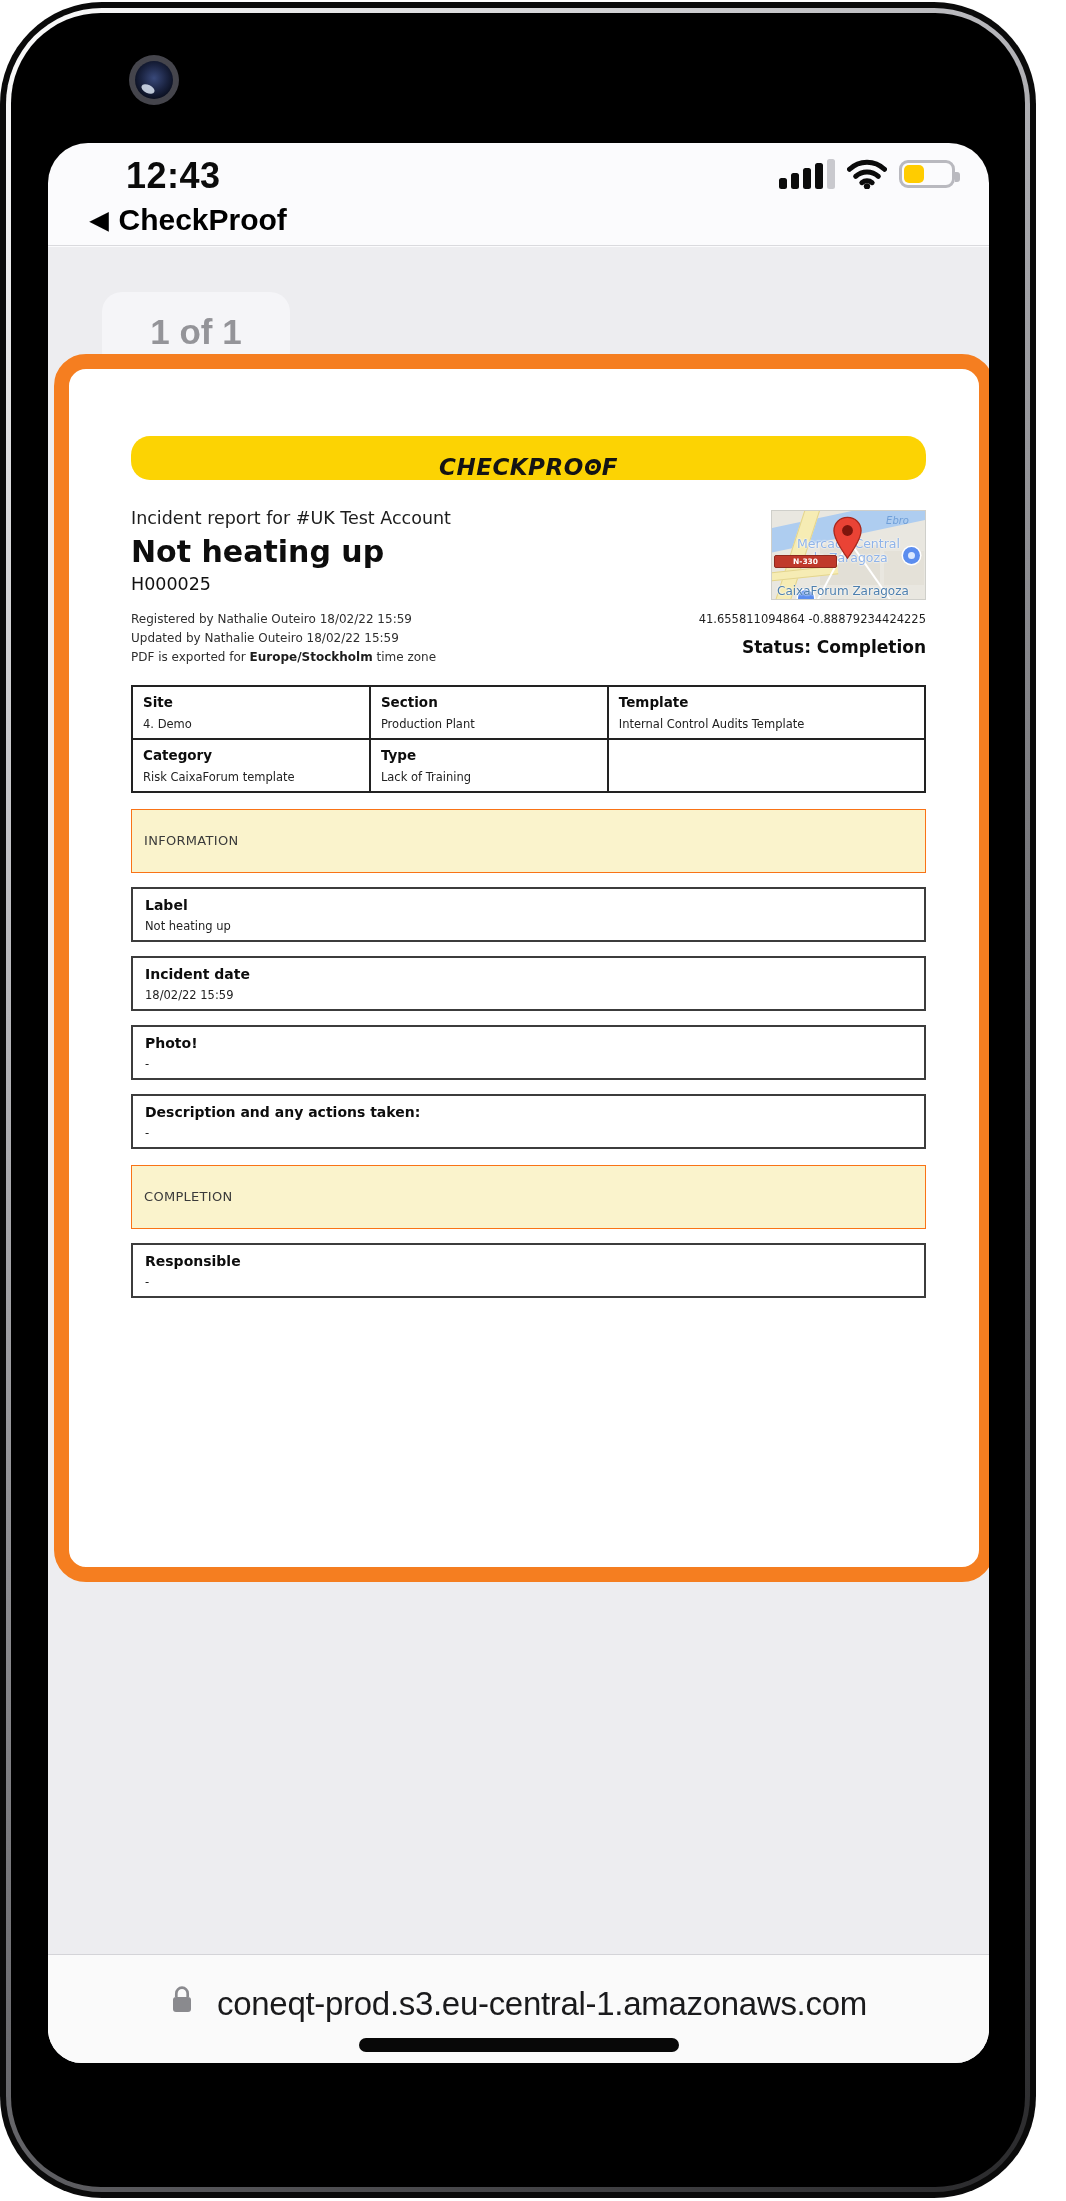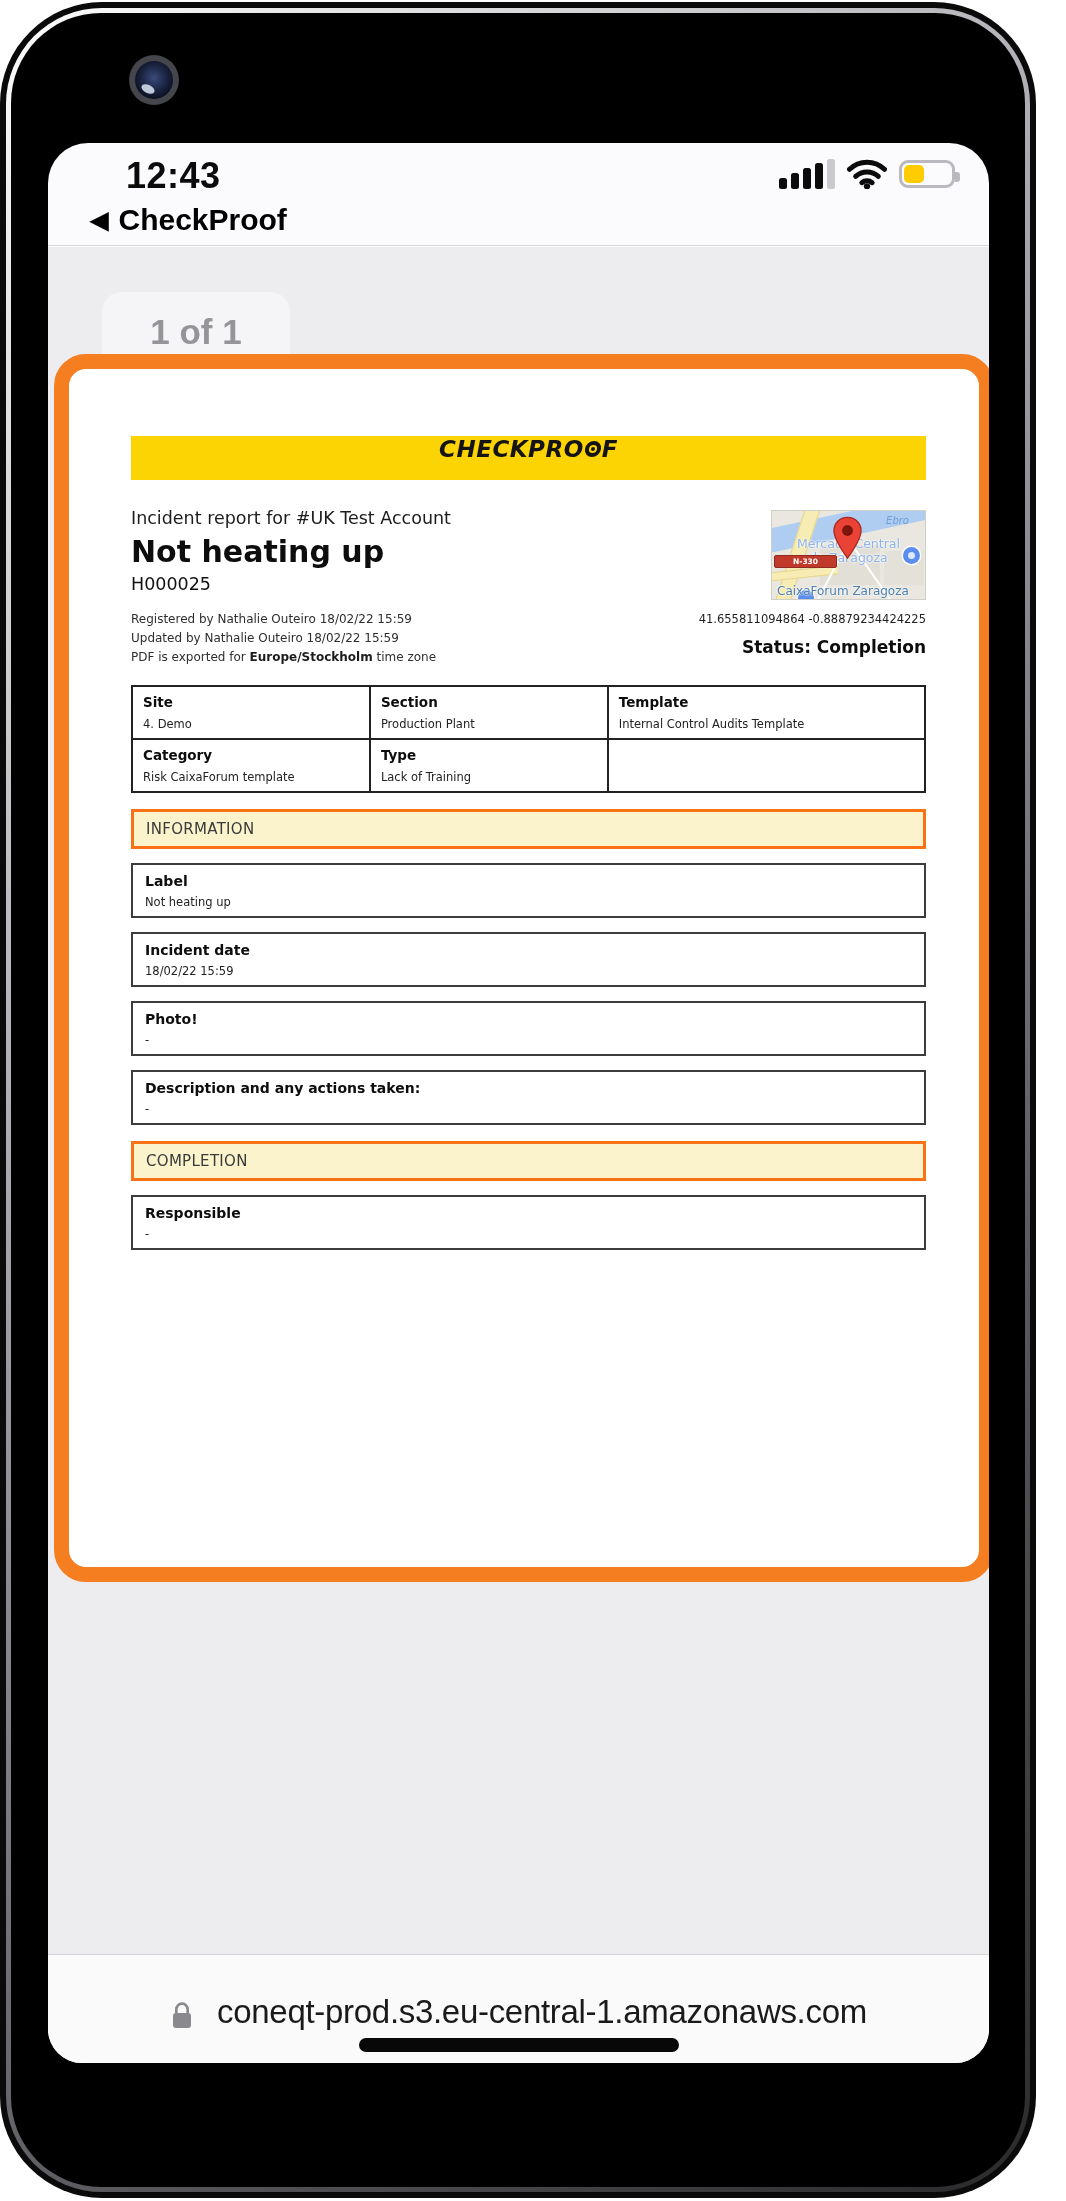--- a/index.html
+++ b/index.html
@@ -48,21 +48,21 @@
   .content{position:absolute;left:0;top:104px;width:100%;height:1707px;background:#ededf0;overflow:hidden;}
   .page-pill{position:absolute;left:54px;top:45px;width:188px;height:80px;background:#f5f5f8;
     border-radius:20px;display:flex;align-items:center;justify-content:center;
     font-size:35px;font-weight:600;color:#949499;}
 
   
   .doc{position:absolute;left:6px;top:107px;width:940px;height:1228px;background:#fff;
     border:15px solid #F57E20;border-radius:32px;font-family:"DejaVu Sans",sans-serif;color:#111;}
   .doc-inner{padding:67px 53px 0 62px;}
 
-  .banner{height:44px;background:#FCD303;display:flex;align-items:flex-start;justify-content:center;}
+  .banner{height:44px;background:#FCD303;display:flex;align-items:flex-end;justify-content:center;border-radius:19px;}
   .logo{font-size:23px;font-weight:800;font-style:italic;letter-spacing:.5px;color:#141414;
     display:flex;align-items:center;}
   .gear-o{display:inline-block;width:16px;height:16px;border:4px solid #141414;border-radius:50%;
     position:relative;margin:0 1px;transform:skewX(-8deg);}
   .gear-o::after{content:"";position:absolute;left:2px;top:2px;width:4px;height:4px;border-radius:50%;background:#141414;}
 
   .report-line{margin-top:27px;font-size:17.5px;line-height:22px;color:#1c1c1c;}
   .doc-title{margin-top:5px;font-size:30px;line-height:36px;font-weight:700;color:#0d0d0d;}
   .report-id{margin-top:2px;font-size:17.5px;line-height:24px;}
   .meta{margin-top:14px;font-size:12px;line-height:19px;color:#2e2e2e;}
@@ -102,30 +102,30 @@
   
   .details-table{margin-top:18px;width:100%;border-collapse:collapse;}
   .details-table td{border:2px solid #222;padding:7px 10px;vertical-align:top;}
   .details-table td.c1,.details-table td.c2{width:30%;}
   .details-table td.c3{width:40%;}
   .cell-label{font-size:13.5px;line-height:17px;font-weight:700;color:#0d0d0d;}
   .cell-value{margin-top:6px;font-size:11.5px;line-height:14px;color:#222;}
 
   
   .section{margin-top:16px;}
-  .sec-band{background:#FAF3CC;border:3px solid #f97316;padding:9px 12px;
-    font-size:15px;line-height:16px;color:#3a3a3a;letter-spacing:.3px;}
+  .sec-band{background:#FAF3CC;border:1px solid #f97316;padding:23px 12px;
+    font-size:13px;line-height:16px;color:#3a3a3a;letter-spacing:.3px;}
   .sec-row{border:2px solid #3c3c3c;margin-top:14px;padding:7px 12px;background:#fff;}
   .row-label{font-size:14px;line-height:18px;font-weight:700;color:#0d0d0d;}
   .row-value{margin-top:5px;font-size:11.5px;line-height:14px;color:#222;}
 
   
   .url-bar{position:absolute;left:0;bottom:0;width:100%;height:109px;background:#fafafa;
     border-top:1px solid #d4d4d8;}
-  .url-row{display:flex;align-items:flex-end;justify-content:center;gap:23px;margin-top:38px;cursor:pointer;}
+  .url-row{display:flex;align-items:flex-start;justify-content:center;gap:23px;margin-top:30px;cursor:pointer;}
   .url-text{font-size:33px;color:#1a1a1c;letter-spacing:-.3px;}
   .home-indicator{position:absolute;left:50%;bottom:11px;transform:translateX(-50%);
     width:320px;height:14px;border-radius:8px;background:#080808;}
 </style>
 </head>
 <body>
 
 <div class="phone-outer">
   <div class="phone-mid">
     <div class="phone-body">

